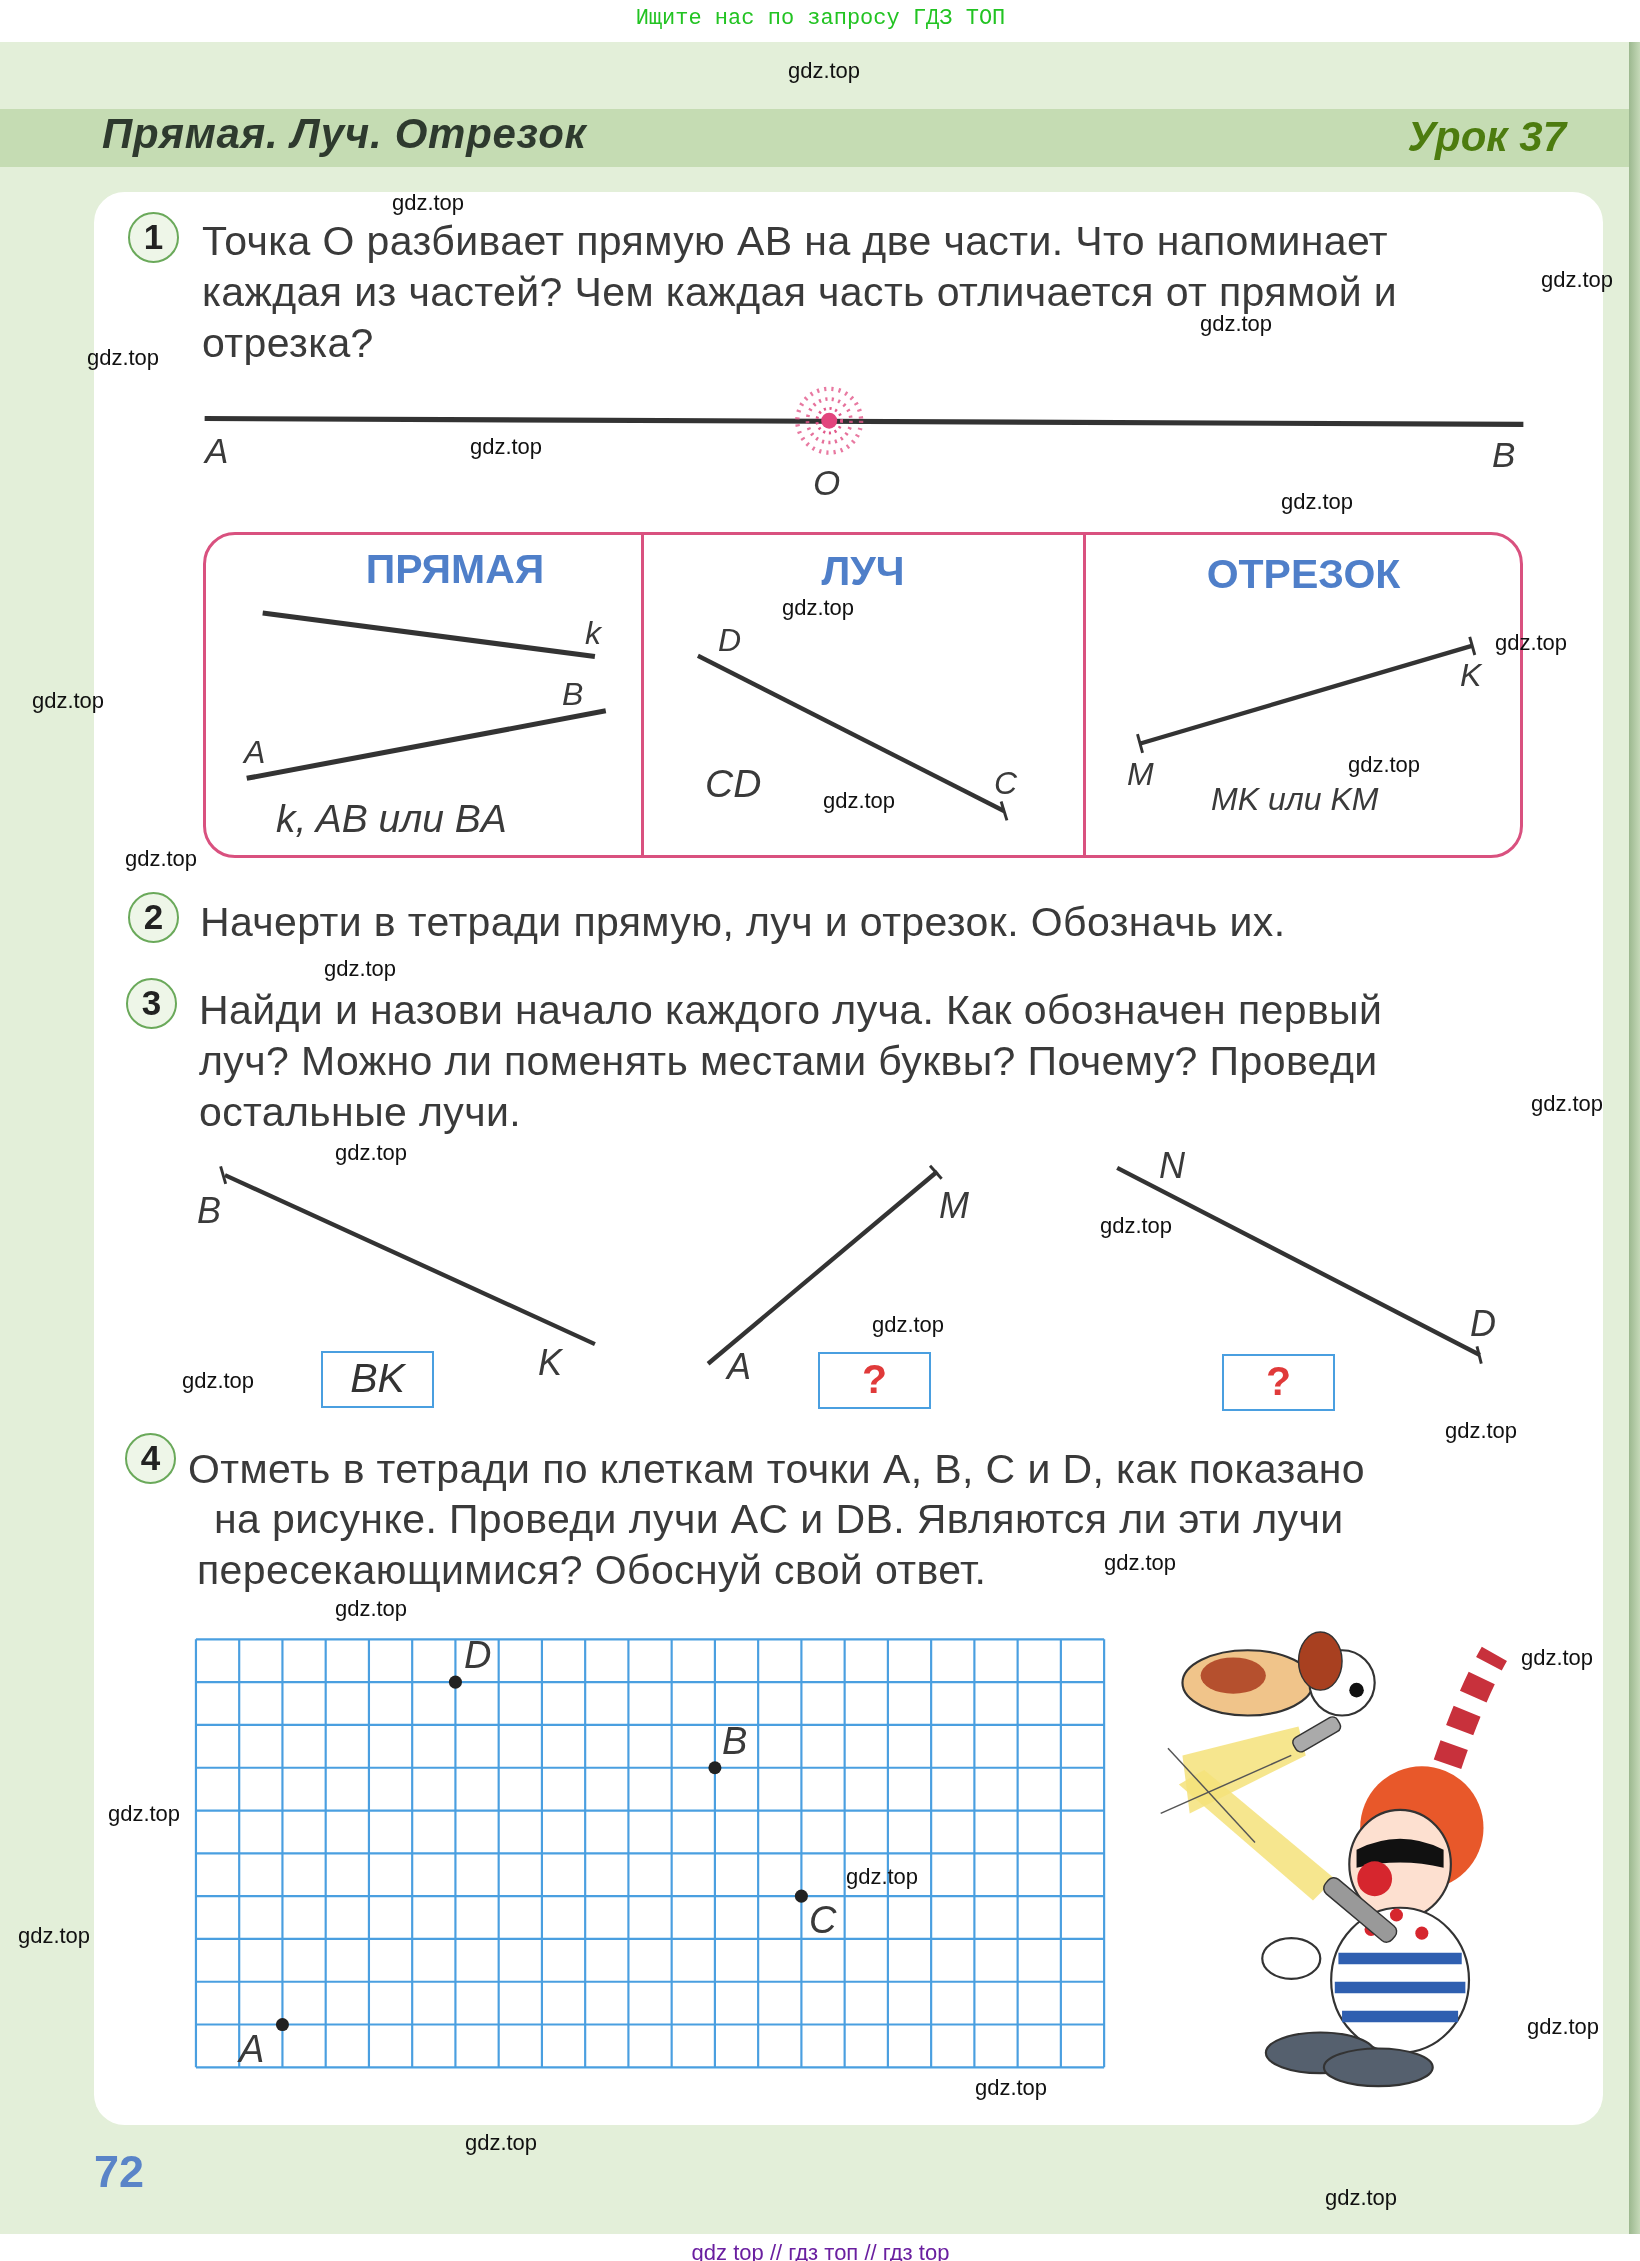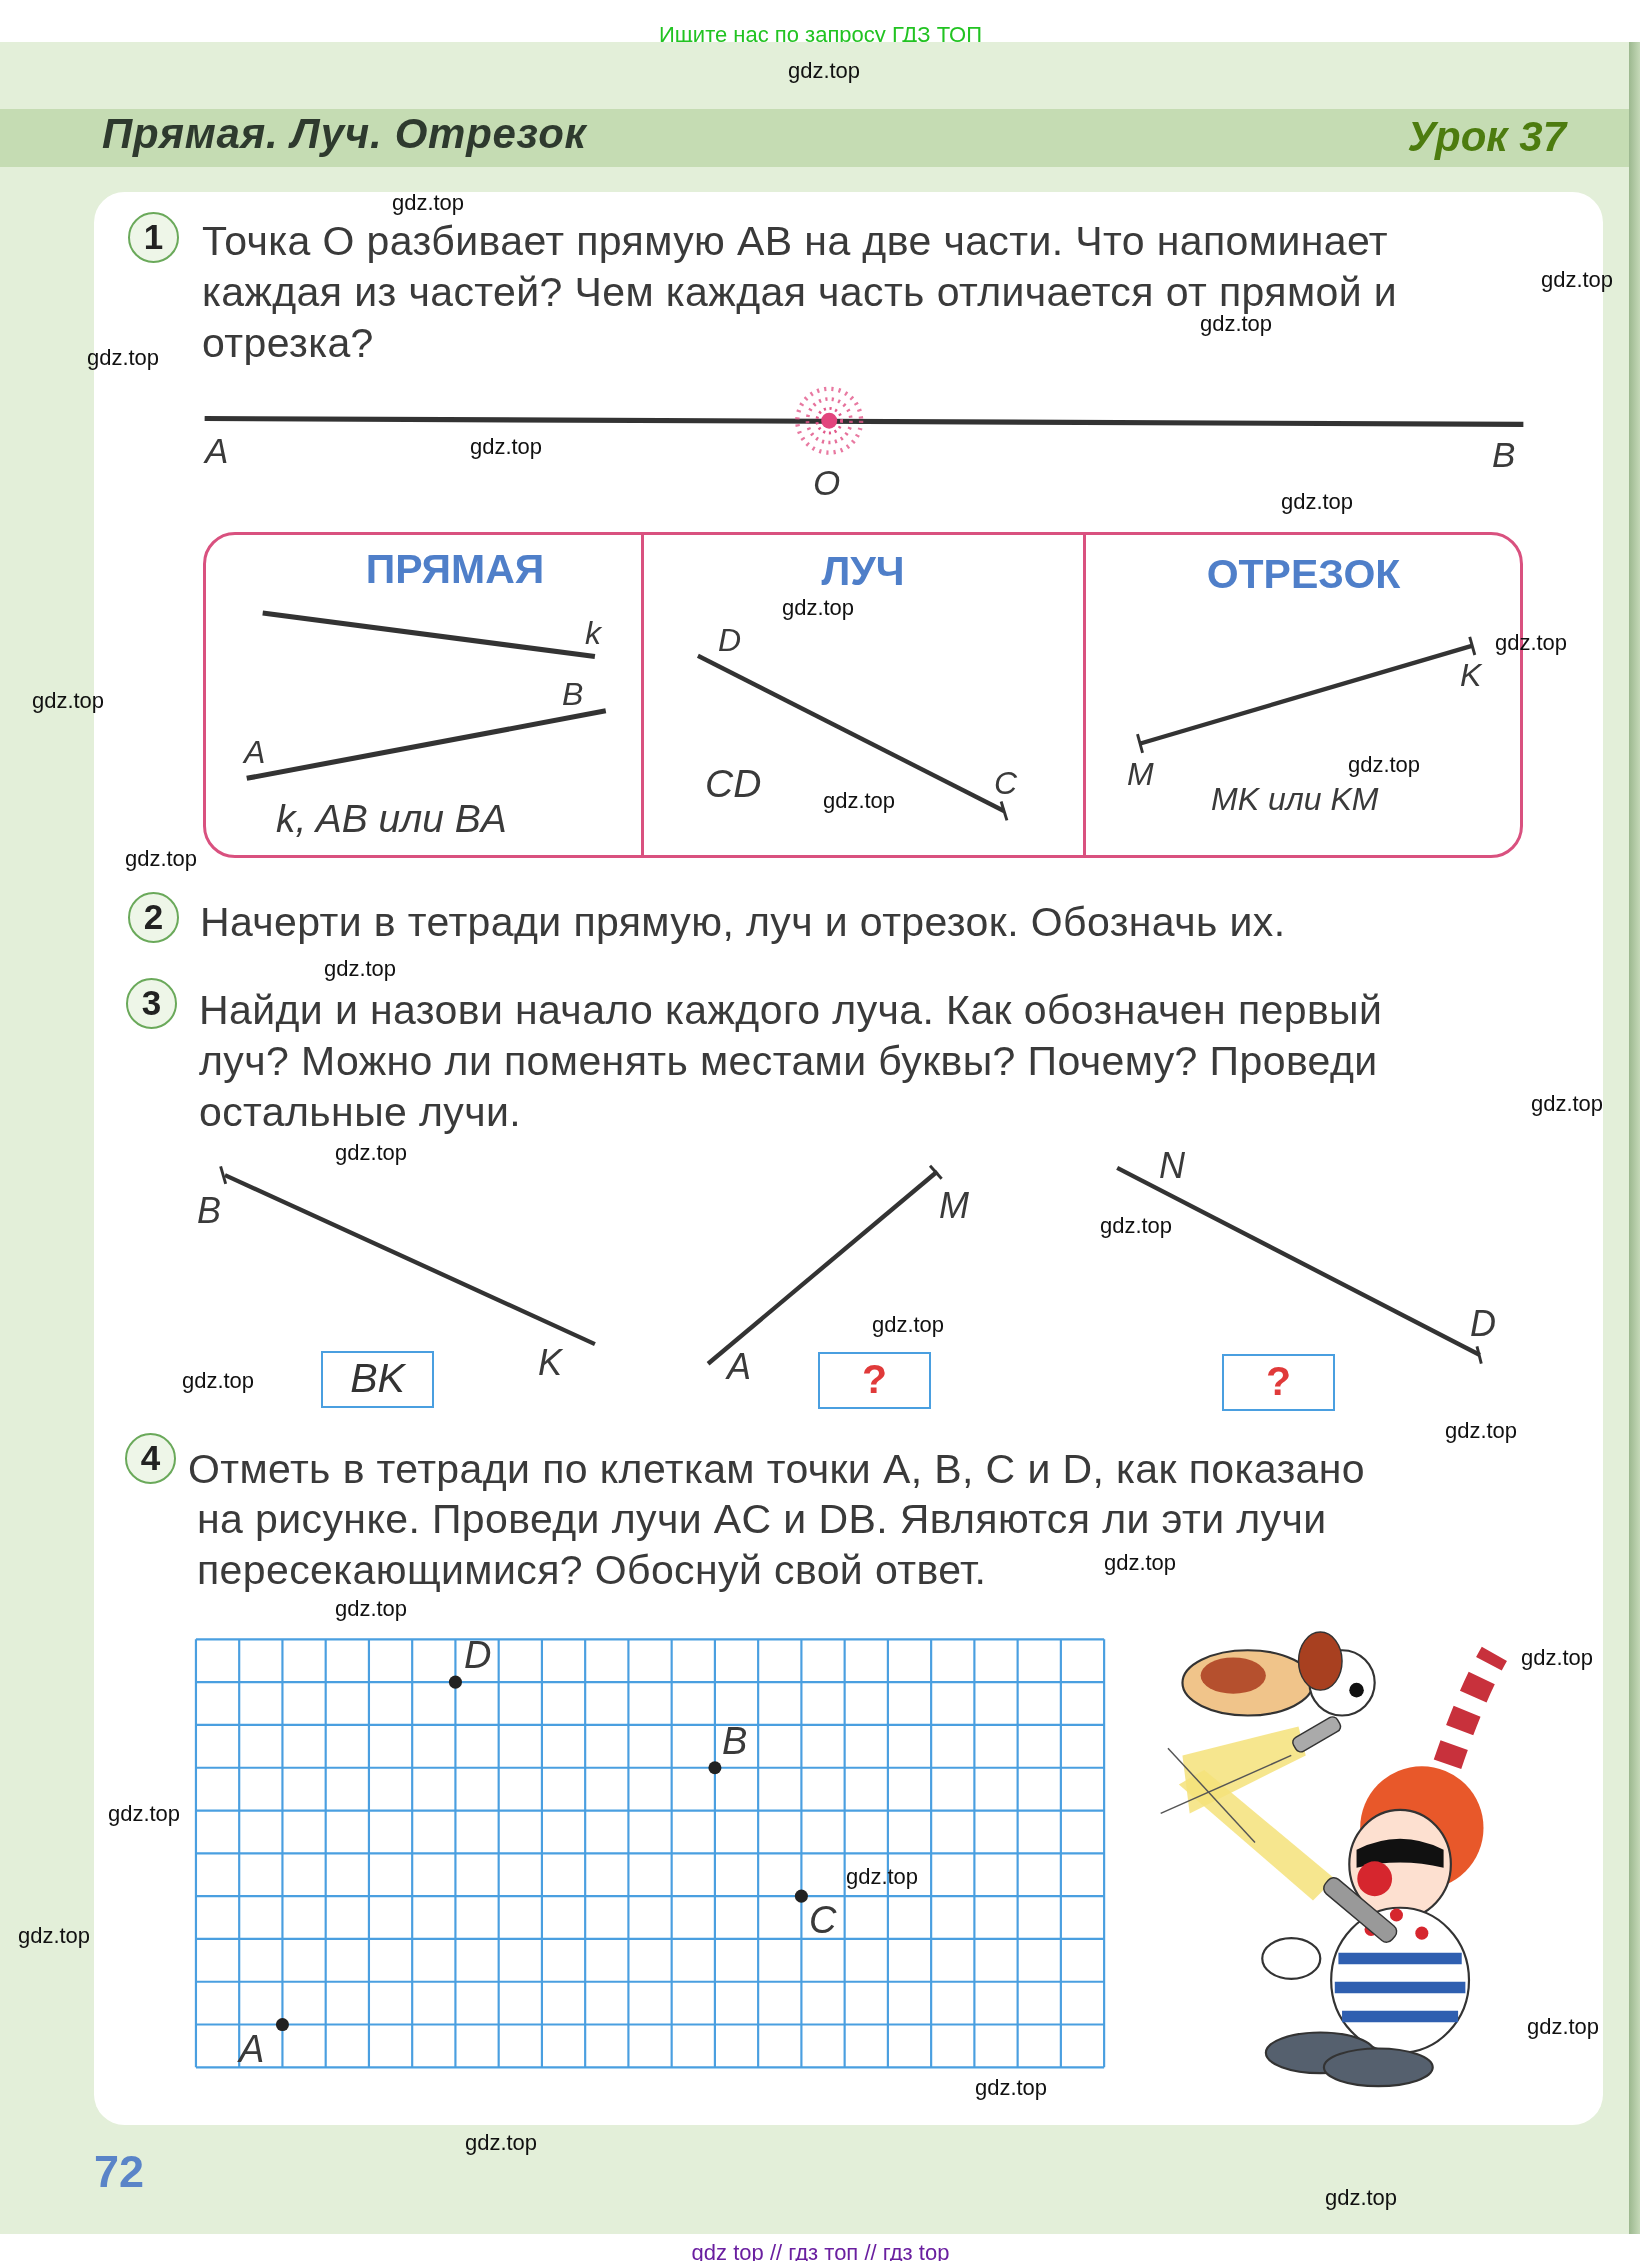--- a/index.html
+++ b/index.html
@@ -1,19 +1,19 @@
 <!DOCTYPE html>
 <html style="font-size:11.6px"><head>
 <meta charset="utf-8">
 <style>
   html,body{margin:0;padding:0;}
   body{width:1641px;height:2261px;position:relative;overflow:hidden;background:#ffffff;font-family:"Liberation Sans",sans-serif;}
   .abs{position:absolute;}
   #topbar{left:0;top:0;width:1641px;height:42px;background:#fff;}
-  #topbar-text{left:0;top:22px;width:1641px;text-align:center;color:#22c322;font-size:22px;font-family:Liberation Sans, sans-serif;}
+  #topbar-text{left:0;top:6px;width:1641px;text-align:center;color:#22c322;font-size:22px;font-family:Liberation Mono, monospace;}
   #page{left:0;top:42px;width:1629px;height:2192px;background:#e3efd9;}
   #page-edge{left:1629px;top:42px;width:12.3px;height:2192px;background:linear-gradient(to right,#9cb88f,#c9dcbc);}
   #header-band{left:0;top:109px;width:1629px;height:58px;background:#c5dcb3;}
   #lesson-title{left:102px;top:110px;font-size:42px;font-weight:bold;font-style:italic;color:#2e3a2e;letter-spacing:0.7px;white-space:nowrap;}
   #lesson-number{right:75px;top:113px;font-size:42px;font-weight:bold;font-style:italic;color:#4d7c0f;white-space:nowrap;}
   #card{left:94px;top:192px;width:1509px;height:1933px;background:#ffffff;border-radius:30.5px;}
   .num-circle{width:51px;height:51px;border-radius:50%;border:2.9px solid #6aa95a;background:#eef6e8;box-sizing:border-box;text-align:center;line-height:45px;font-size:35px;font-weight:bold;color:#222;}
   .task-text{font-size:41px;color:#3a3a3a;line-height:51px;white-space:nowrap;letter-spacing:0.4px;}
   #pink-box{left:203px;top:532px;width:1320px;height:326px;border:3.6px solid #d9517f;border-radius:32px;box-sizing:border-box;}
   .pink-div{top:532px;width:2.9px;height:326px;background:#d9517f;}
@@ -180,21 +180,21 @@
 <div class="abs italic-label" style="left:727px;top:1346px;font-size:36px;">A</div>
 <div class="abs italic-label" style="left:1159px;top:1145px;font-size:36px;">N</div>
 <div class="abs italic-label" style="left:1470px;top:1303px;font-size:36px;">D</div>
 
 <div class="abs ans-box ans-text" style="left:321px;top:1351px;">BK</div>
 <div class="abs ans-box ans-q" style="left:818px;top:1352px;">?</div>
 <div class="abs ans-box ans-q" style="left:1222px;top:1354px;">?</div>
 
 <div class="abs num-circle" style="left:125px;top:1433px;">4</div>
 <div class="abs task-text" style="left:188px;top:1444px;">Отметь в тетради по клеткам точки A, B, C и D, как показано</div>
-<div class="abs task-text" style="left:197px;top:1494px;">на рисунке. Проведи лучи AC и DB. Являются ли эти лучи</div>
+<div class="abs task-text" style="left:214px;top:1494px;">на рисунке. Проведи лучи AC и DB. Являются ли эти лучи</div>
 <div class="abs task-text" style="left:197px;top:1545px;">пересекающимися? Обоснуй свой ответ.</div>
 
 <div id="grid-labels">
     <div class="abs italic-label" style="left: 464px; top: 1634px; font-size: 38px;">D</div>
     <div class="abs italic-label" style="left: 722px; top: 1720px; font-size: 38px;">B</div>
     <div class="abs italic-label" style="left: 809px; top: 1899px; font-size: 38px;">C</div>
     <div class="abs italic-label" style="left: 239px; top: 2028px; font-size: 38px;">A</div>
   </div>
 
 <div id="page-number" class="abs">72</div>

